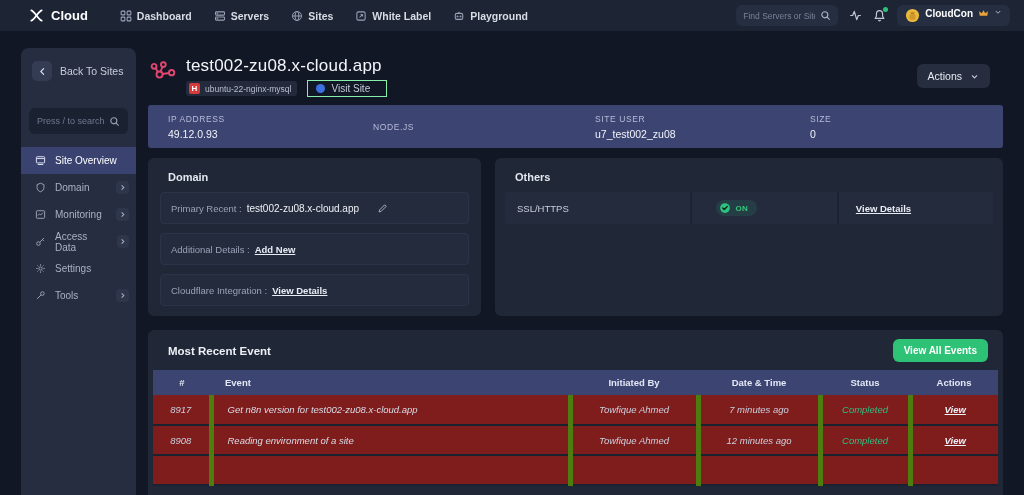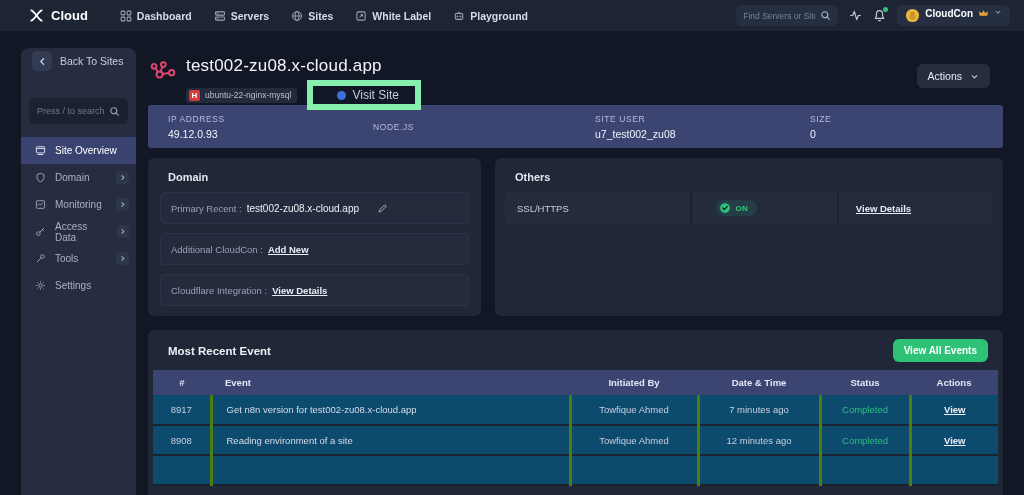--- a/index.html
+++ b/index.html
@@ -26,21 +26,21 @@
   .nav-search input::placeholder { color:#79819a; }
   .icon-btn { position:relative; display:flex; align-items:center; }
   .noti-dot { position:absolute; top:-2px; right:-2px; width:5px; height:5px; border-radius:50%;
     background:#2ec277; }
   .account-chip { display:flex; align-items:flex-start; gap:5px; background:#262e41;
     border-radius:6px; padding:3px 8px; font-size:10px; font-weight:bold; color:#fff; cursor:pointer; }
 
   
   .sidebar { position:absolute; left:21px; top:48px; width:115px; bottom:0;
     background:#262d40; border-radius:8px 8px 0 0; }
-  .back-row { display:flex; align-items:center; gap:8px; padding:3px 10px 0 11px;
+  .back-row { display:flex; align-items:center; gap:8px; padding:13px 10px 0 11px;
     font-size:10.5px; color:#c9cedd; }
   .back-btn { width:20px; height:20px; background:#343c53; border-radius:5px; flex:none;
     display:flex; align-items:center; justify-content:center; cursor:pointer; }
   .side-search { margin:27px 8px 0 8px; height:26px; background:#1a2130; border-radius:6px;
     display:flex; align-items:center; padding:0 8px; gap:4px; }
   .side-search input { flex:1; min-width:0; background:transparent; border:none; outline:none;
     font-size:9px; color:#aeb5c8; font-family:inherit; }
   .side-search input::placeholder { color:#6f7890; }
   .menu { margin-top:13px; }
   .menu-item { height:27px; display:flex; align-items:center; gap:9px; padding:0 7px 0 14px;
@@ -55,22 +55,22 @@
 
   .site-header { position:relative; height:52px; display:flex; align-items:flex-start; padding-top:8px; }
   .site-icon { margin:4px 8px 0 2px; }
   .title-col { display:flex; flex-direction:column; }
   .site-title { font-size:17px; font-weight:500; color:#f3f5fa; letter-spacing:.2px; }
   .tag-row { display:flex; align-items:center; gap:10px; margin-top:4px; }
   .stack-pill { display:flex; align-items:center; gap:5px; font-size:8.5px; color:#b9bfce;
     background:#232a3c; border-radius:3px; padding:2px 6px 2px 3px; }
   .h-badge { width:11px; height:11px; background:#d63a3a; border-radius:2px; color:#fff;
     font-size:8px; font-weight:bold; display:flex; align-items:center; justify-content:center; }
-  .visit-box { display:flex; align-items:center; gap:6px; border:6px solid #86efac;
-    padding:2px 16px 2px 24px; font-size:12px; color:#c6ccda; cursor:pointer; }
+  .visit-box { display:flex; align-items:center; gap:6px; border:1px solid #86efac;
+    padding:2px 16px 2px 8px; font-size:10px; color:#c6ccda; cursor:pointer; }
   .globe-dot { width:9px; height:9px; border-radius:50%; background:#3e6fe0; }
   .actions-btn { position:absolute; right:18px; top:16px; height:24px; background:#262d3f;
     border-radius:6px; display:flex; align-items:center; gap:8px; padding:0 11px;
     font-size:10.5px; color:#e7eaf2; cursor:pointer; }
 
   .info-bar { margin-top:5px; width:855px; height:43px; background:#3c4472; border-radius:3px;
     display:flex; align-items:center; }
   .info-col { padding-left:20px; }
   .info-col:nth-child(1){ width:205px; } .info-col:nth-child(2){ width:222px; }
   .info-col:nth-child(3){ width:215px; } .info-col:nth-child(4){ flex:1; }
@@ -105,22 +105,22 @@
   .events-title { font-size:11.5px; font-weight:600; color:#eef0f6; }
   .view-all { margin-left:auto; background:#2ec277; color:#fff; font-size:10px; font-weight:600;
     border:none; border-radius:6px; padding:6px 11px; cursor:pointer; font-family:inherit; }
 
   table.events { width:845px; margin:0 5px; border-collapse:collapse; table-layout:fixed; }
   .events thead tr { background:#3c4472; height:25px; }
   .events th { font-size:9.5px; font-weight:600; color:#e4e8f6; text-align:center; }
   .events th.ev, .events td.ev { text-align:left; padding-left:14px; }
   .events col.c-id{width:58px;} .events col.c-by{width:128px;} .events col.c-dt{width:122px;}
   .events col.c-st{width:90px;} .events col.c-ac{width:88px;}
-  .events tbody tr { height:30px; background:#0c4a6e; border-bottom:2px solid #1a2130; }
-  .events td { font-size:9.5px; color:#c9cfdd; text-align:center; border-left:3px solid #4d7c0f; }
+  .events tbody tr { height:30px; background:#7f1d1d; border-bottom:2px solid #1a2130;font-style:italic; }
+  .events td { font-size:9.5px; color:#c9cfdd; text-align:center; border-left:5px solid #4d7c0f; }
   .events td:first-child { border-left:none; }
   .events td.ev { color:#dade e8; color:#d9dde8; }
   .events td.st { color:#2fbf80; }
   .events td.ac span { text-decoration:underline; color:#eef0f6; font-weight:600; cursor:pointer; }
 </style>
 </head>
 <body>
 
 <header class="topnav">
   <div class="brand">
@@ -296,39 +296,39 @@
       <span>Access Data</span>
       <span class="chev-sq">
         <svg width="7" height="7" viewBox="0 0 16 16" fill="none" stroke="#aab1c4" stroke-width="2.4">
             <path d="M6 3 l5 5 -5 5"></path>
           </svg>
       </span>
     </div>
     <div class="menu-item">
       <span class="ic">
         <svg width="11" height="11" viewBox="0 0 16 16" fill="none" stroke="currentColor" stroke-width="1.4">
+          <circle cx="8" cy="8" r="2.3"></circle>
+          <path d="M8 1.8v2 M8 12.2v2 M1.8 8h2 M12.2 8h2 M3.6 3.6l1.4 1.4 M11 11l1.4 1.4 M12.4 3.6 L11 5 M5 11 l-1.4 1.4"></path>
+        </svg>
+      </span>
+      <span>Settings</span>
+    </div>
+    <div class="menu-item">
+      <span class="ic">
+        <svg width="11" height="11" viewBox="0 0 16 16" fill="none" stroke="currentColor" stroke-width="1.4">
           <circle cx="10.8" cy="5.2" r="2.6"></circle>
             <path d="M9 7 L3 13"></path>
         </svg>
       </span>
       <span>Tools</span>
       <span class="chev-sq">
         <svg width="7" height="7" viewBox="0 0 16 16" fill="none" stroke="#aab1c4" stroke-width="2.4">
             <path d="M6 3 l5 5 -5 5"></path>
           </svg>
       </span>
-    </div>
-    <div class="menu-item">
-      <span class="ic">
-        <svg width="11" height="11" viewBox="0 0 16 16" fill="none" stroke="currentColor" stroke-width="1.4">
-          <circle cx="8" cy="8" r="2.3"></circle>
-          <path d="M8 1.8v2 M8 12.2v2 M1.8 8h2 M12.2 8h2 M3.6 3.6l1.4 1.4 M11 11l1.4 1.4 M12.4 3.6 L11 5 M5 11 l-1.4 1.4"></path>
-        </svg>
-      </span>
-      <span>Settings</span>
     </div>
   </nav>
 </aside>
 
 <main class="main">
 
   <div class="site-header">
     <span class="site-icon">
       <svg width="28" height="24" viewBox="0 0 22 18" fill="none" stroke="#e0476f" stroke-width="1.5">
         <circle cx="3.2" cy="4.5" r="1.9"></circle>
@@ -385,21 +385,21 @@
       <div class="d-row">
         <span>Primary Recent :</span>
         <span class="d-val">test002-zu08.x-cloud.app</span>
         <span class="pencil">
           <svg width="11" height="11" viewBox="0 0 16 16" fill="none" stroke="#aab1c4" stroke-width="1.4" stroke-linejoin="round">
             <path d="M11.2 2.6 l2.2 2.2 L6 12.2 l-3 .8 .8-3 Z"></path>
           </svg>
         </span>
       </div>
       <div class="d-row">
-        <span>Additional CloudCon :</span>
+        <span>Additional Details :</span>
         <span class="lnk">Add New</span>
       </div>
       <div class="d-row">
         <span>Cloudflare Integration :</span>
         <span class="lnk">View Details</span>
       </div>
     </section>
 
     <section class="card others-card">
       <div class="card-title">Others</div>

